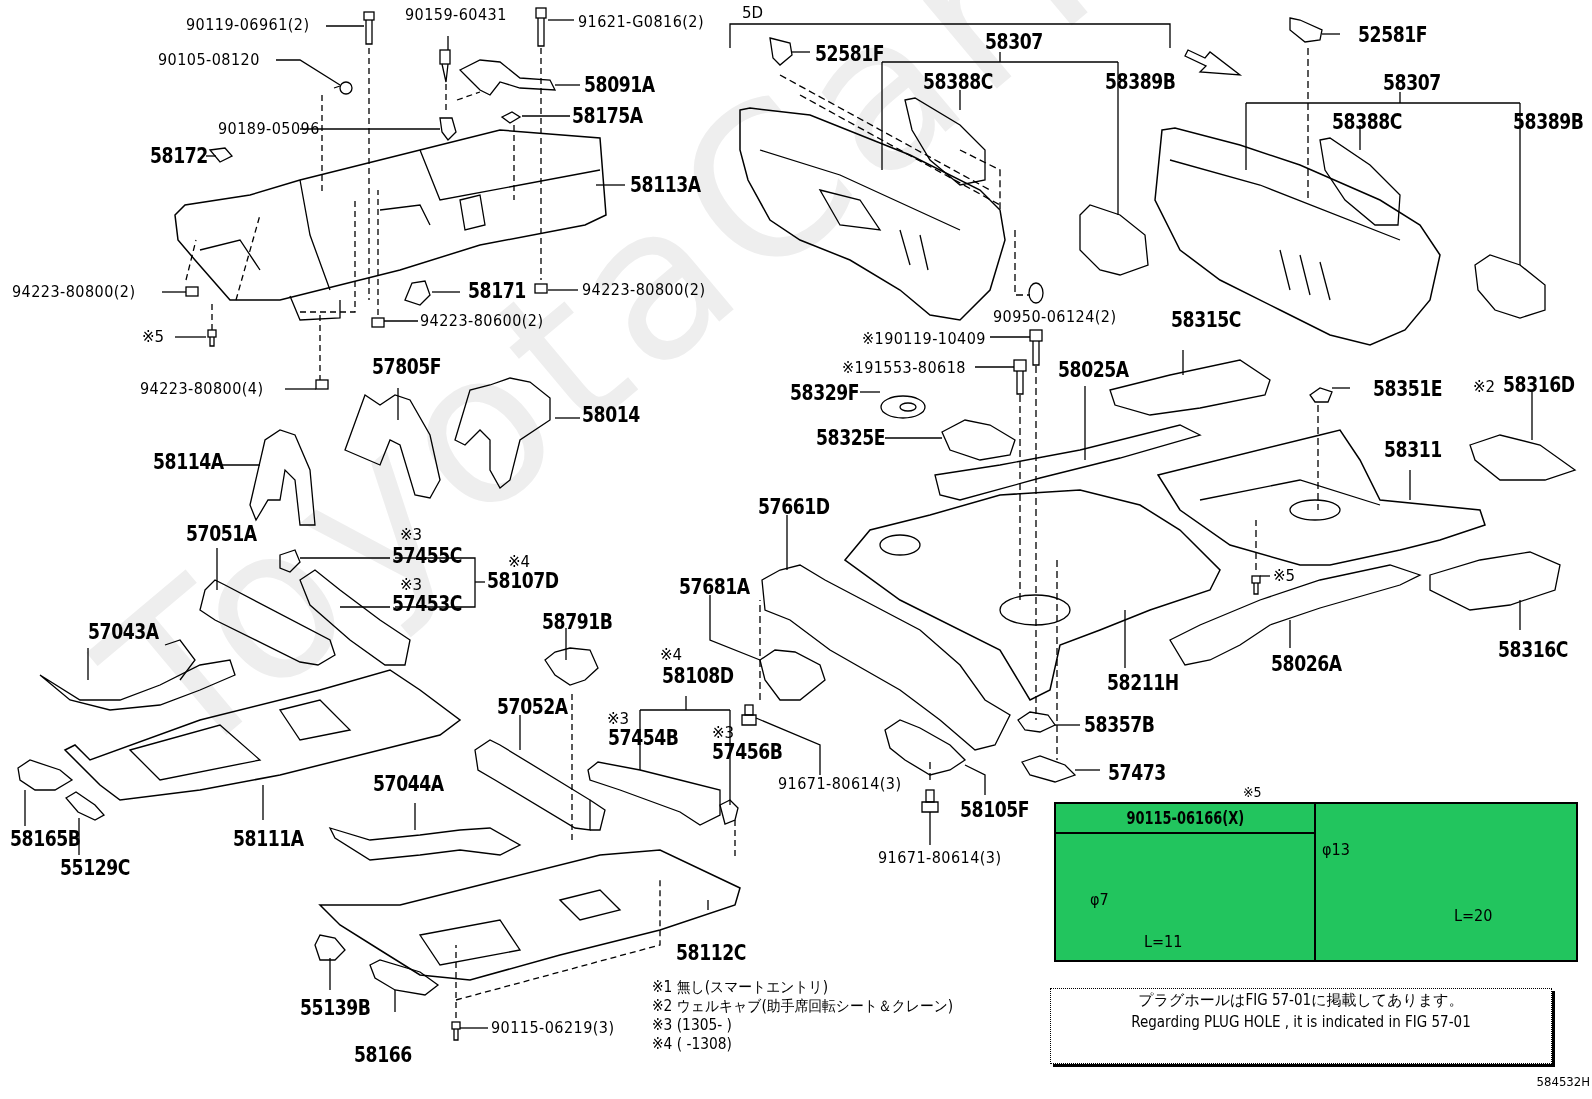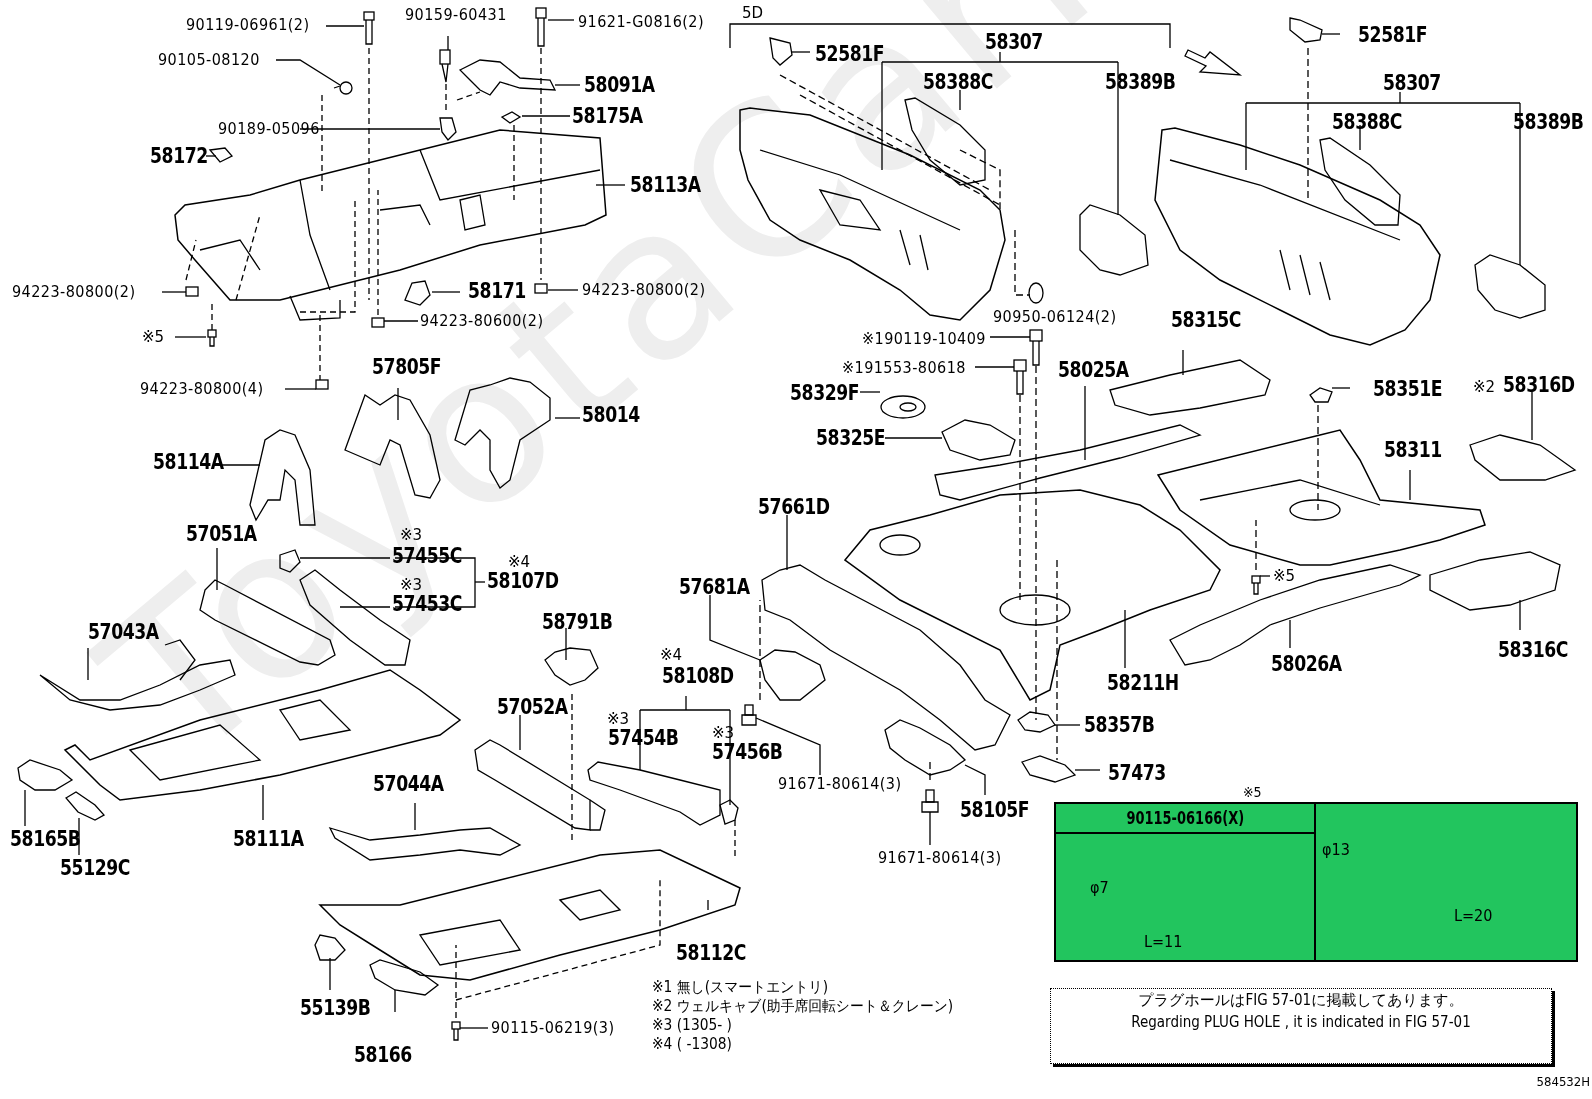--- a/index.html
+++ b/index.html
@@ -497,21 +497,21 @@
 <div class="mark5-top">※5</div>
 <div class="bolt-table">
   <div class="cell hdr">
       <span>90115-06166(X)</span>
     </div>
   <div class="cell bottom">
     <span class="dim" style="left:6px;top:36px">φ13</span>
     <span class="dim" style="left:138px;top:102px">L=20</span>
   </div>
   <div class="cell bottom">
-    <span class="dim" style="left:34px;top:44px">φ7</span>
+    <span class="dim" style="left:34px;top:56px">φ7</span>
     <span class="dim" style="left:88px;top:98px">L=11</span>
   </div>
 </div>
 
 <div class="plug-box">
   <div>プラグホールはFIG 57-01に掲載してあります。</div>
   <div>Regarding  PLUG  HOLE , it is indicated in FIG  57-01</div>
 </div>
 
 <div class="footer-code">584532H</div>

